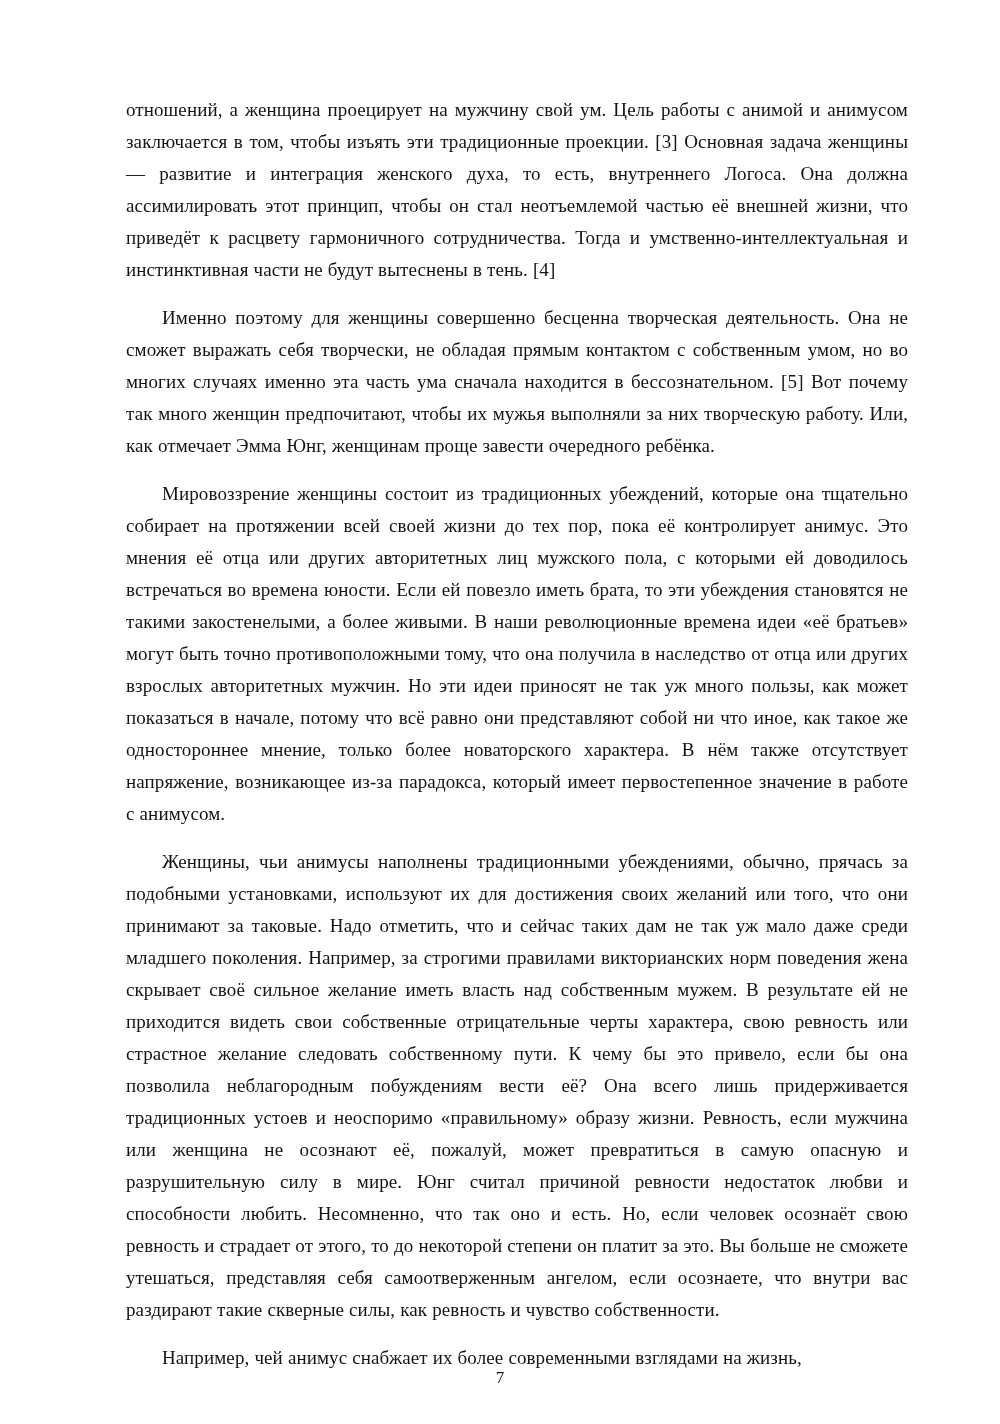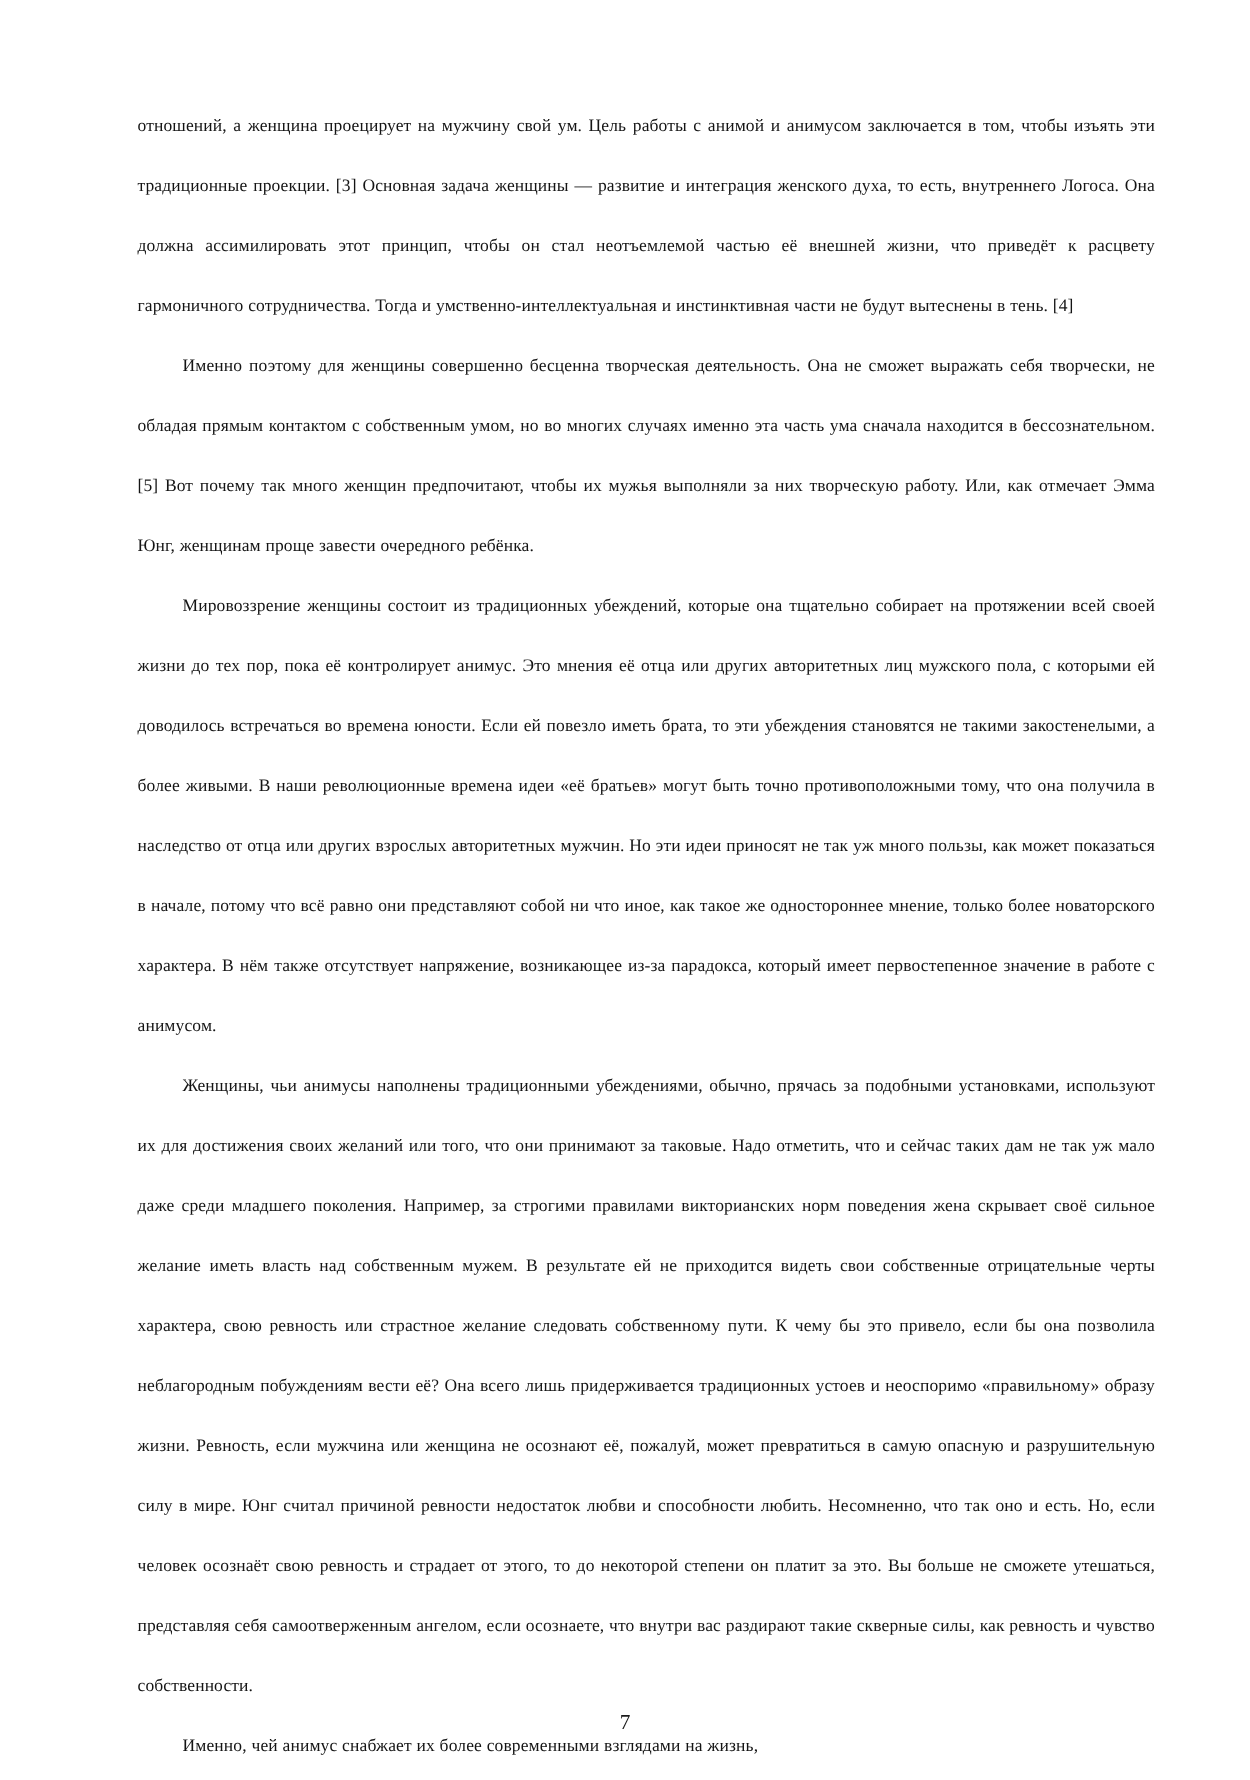--- a/index.html
+++ b/index.html
@@ -26,26 +26,26 @@
   }
 
   #text-column {
     position: absolute;
     left: 110px;
     top: 78px;
     width: 814px;
   }
 
   p.para {
-    margin: 0;
+    margin: 16px;
     padding: 0;
     text-align: justify;
     text-justify: inter-word;
-    font-size: 14px;
-    line-height: 48px;
+    font-size: 19px;
+    line-height: 32px;
     letter-spacing: 0.1px;
     word-spacing: 0.2px;
     hyphens: manual;
   }
 
   p.para.indent {
     text-indent: 36px;
   }
 
   #page-number {
@@ -68,19 +68,19 @@
   <div id="text-column">
 
     <p class="para">отношений, а женщина проецирует на мужчину свой ум. Цель работы с анимой и анимусом заключается в том, чтобы изъять эти традиционные проекции. [3] Основная задача женщины — развитие и интеграция женского духа, то есть, внутреннего Логоса. Она должна ассимилировать этот принцип, чтобы он стал неотъемлемой частью её внешней жизни, что приведёт к расцвету гармоничного сотрудничества. Тогда и умственно-интеллектуальная и инстинктивная части не будут вытеснены в тень. [4]</p>
 
     <p class="para indent">Именно поэтому для женщины совершенно бесценна творческая деятельность. Она не сможет выражать себя творчески, не обладая прямым контактом с собственным умом, но во многих случаях именно эта часть ума сначала находится в бессознательном. [5] Вот почему так много женщин предпочитают, чтобы их мужья выполняли за них творческую работу. Или, как отмечает Эмма Юнг, женщинам проще завести очередного ребёнка.</p>
 
     <p class="para indent">Мировоззрение женщины состоит из традиционных убеждений, которые она тщательно собирает на протяжении всей своей жизни до тех пор, пока её контролирует анимус. Это мнения её отца или других авторитетных лиц мужского пола, с которыми ей доводилось встречаться во времена юности. Если ей повезло иметь брата, то эти убеждения становятся не такими закостенелыми, а более живыми. В наши революционные времена идеи «её братьев» могут быть точно противоположными тому, что она получила в наследство от отца или других взрослых авторитетных мужчин. Но эти идеи приносят не так уж много пользы, как может показаться в начале, потому что всё равно они представляют собой ни что иное, как такое же одностороннее мнение, только более новаторского характера. В нём также отсутствует напряжение, возникающее из-за парадокса, который имеет первостепенное значение в работе с анимусом.</p>
 
     <p class="para indent">Женщины, чьи анимусы наполнены традиционными убеждениями, обычно, прячась за подобными установками, используют их для достижения своих желаний или того, что они принимают за таковые. Надо отметить, что и сейчас таких дам не так уж мало даже среди младшего поколения. Например, за строгими правилами викторианских норм поведения жена скрывает своё сильное желание иметь власть над собственным мужем. В результате ей не приходится видеть свои собственные отрицательные черты характера, свою ревность или страстное желание следовать собственному пути. К чему бы это привело, если бы она позволила неблагородным побуждениям вести её? Она всего лишь придерживается традиционных устоев и неоспоримо «правильному» образу жизни. Ревность, если мужчина или женщина не осознают её, пожалуй, может превратиться в самую опасную и разрушительную силу в мире. Юнг считал причиной ревности недостаток любви и способности любить. Несомненно, что так оно и есть. Но, если человек осознаёт свою ревность и страдает от этого, то до некоторой степени он платит за это. Вы больше не сможете утешаться, представляя себя самоотверженным ангелом, если осознаете, что внутри вас раздирают такие скверные силы, как ревность и чувство собственности.</p>
 
-    <p class="para indent">Именно, чей анимус снабжает их более современными взглядами на жизнь,</p>
+    <p class="para indent">Например, чей анимус снабжает их более современными взглядами на жизнь,</p>
 
   </div>
 
   <div id="page-number">7</div>
 
 </div>
 
 </body></html>

